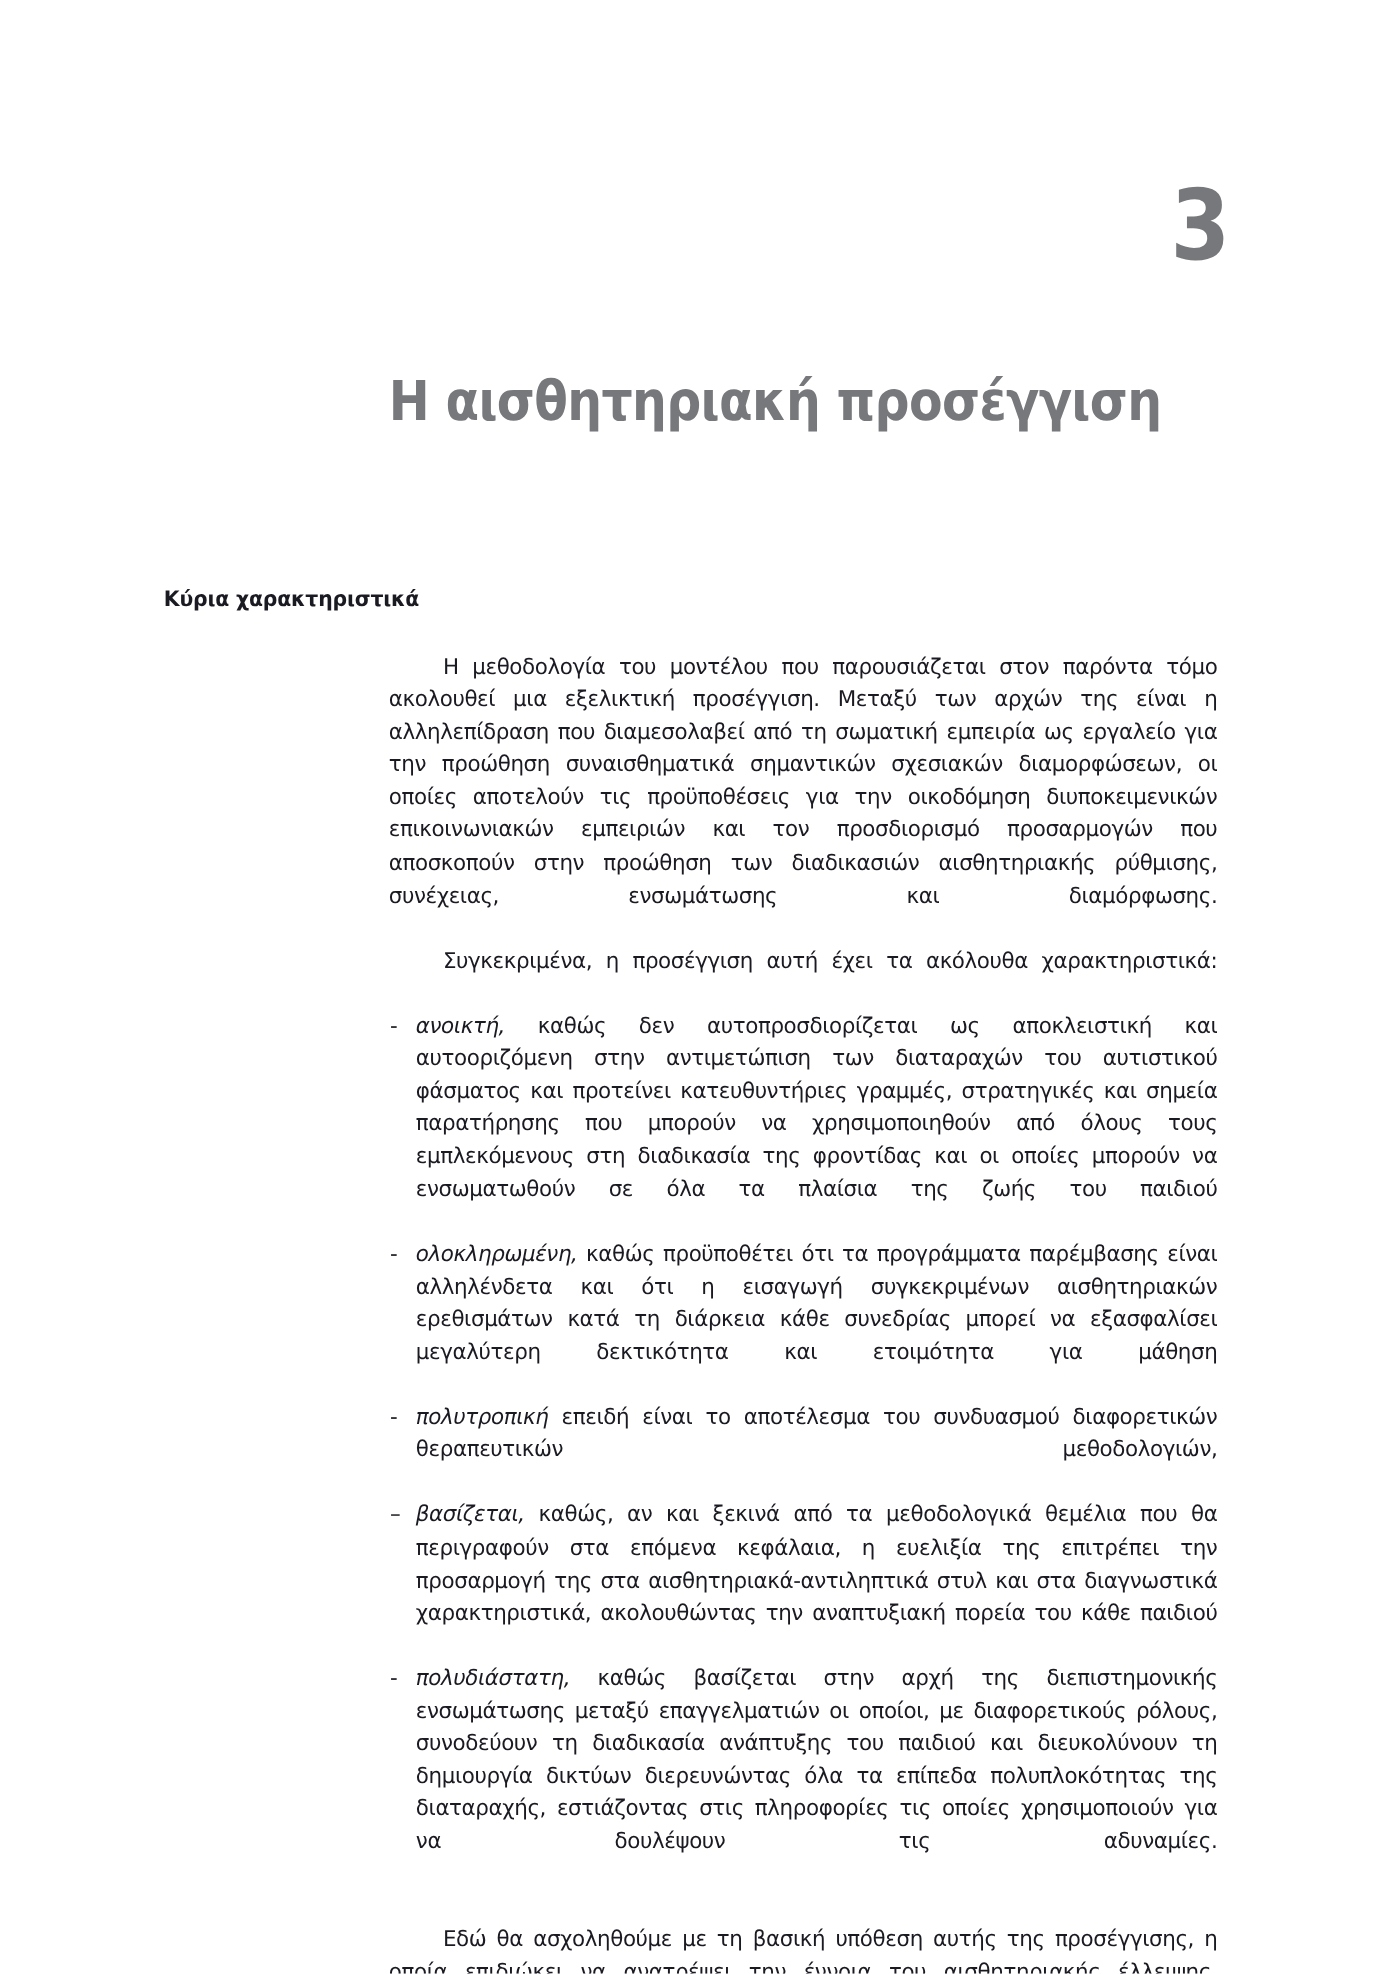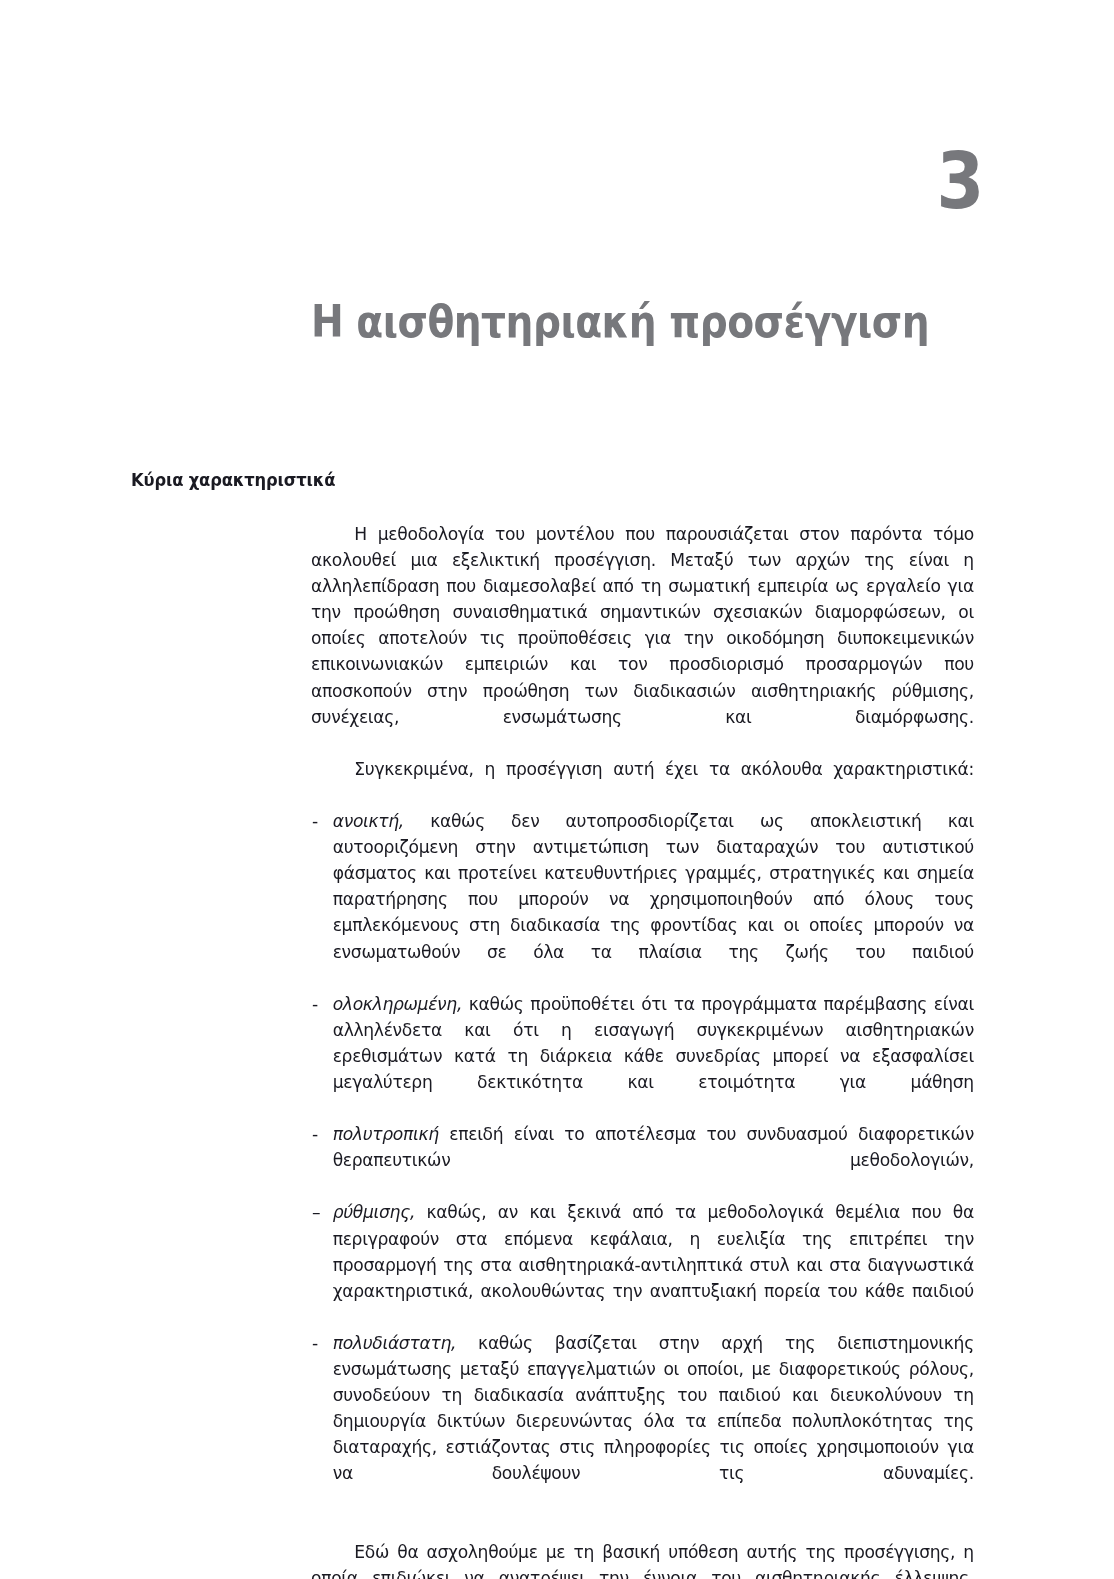--- a/index.html
+++ b/index.html
@@ -148,21 +148,21 @@
       <li class="char-item">
         <span class="marker">-</span><span class="lead">ανοικτή,</span><span class="rest"> καθώς δεν αυτοπροσδιορίζεται ως αποκλειστική και αυτοοριζόμενη στην αντιμετώπιση των διαταραχών του αυτιστικού φάσματος και προτείνει κατευθυντήριες γραμμές, στρατηγικές και σημεία παρατήρησης που μπορούν να χρησιμοποιηθούν από όλους τους εμπλεκόμενους στη διαδικασία της φροντίδας και οι οποίες μπορούν να ενσωματωθούν σε όλα τα πλαίσια της ζωής του παιδιού</span>
       </li>
       <li class="char-item">
         <span class="marker">-</span><span class="lead">ολοκληρωμένη,</span><span class="rest"> καθώς προϋποθέτει ότι τα προγράμματα παρέμβασης είναι αλληλένδετα και ότι η εισαγωγή συγκεκριμένων αισθητηριακών ερεθισμάτων κατά τη διάρκεια κάθε συνεδρίας μπορεί να εξασφαλίσει μεγαλύτερη δεκτικότητα και ετοιμότητα για μάθηση</span>
       </li>
       <li class="char-item">
         <span class="marker">-</span><span class="lead">πολυτροπική</span><span class="rest"> επειδή είναι το αποτέλεσμα του συνδυασμού διαφορετικών θεραπευτικών μεθοδολογιών,</span>
       </li>
       <li class="char-item">
-        <span class="marker">–</span><span class="lead">ρύθμισης,</span><span class="rest"> καθώς, αν και ξεκινά από τα μεθοδολογικά θεμέλια που θα περιγραφούν στα επόμενα κεφάλαια, η ευελιξία της επιτρέπει την προσαρμογή της στα αισθητηριακά-αντιληπτικά στυλ και στα διαγνωστικά χαρακτηριστικά, ακολουθώντας την αναπτυξιακή πορεία του κάθε παιδιού</span>
+        <span class="marker">–</span><span class="lead">βασίζεται,</span><span class="rest"> καθώς, αν και ξεκινά από τα μεθοδολογικά θεμέλια που θα περιγραφούν στα επόμενα κεφάλαια, η ευελιξία της επιτρέπει την προσαρμογή της στα αισθητηριακά-αντιληπτικά στυλ και στα διαγνωστικά χαρακτηριστικά, ακολουθώντας την αναπτυξιακή πορεία του κάθε παιδιού</span>
       </li>
       <li class="char-item">
         <span class="marker">-</span><span class="lead">πολυδιάστατη,</span><span class="rest"> καθώς βασίζεται στην αρχή της διεπιστημονικής ενσωμάτωσης μεταξύ επαγγελματιών οι οποίοι, με διαφορετικούς ρόλους, συνοδεύουν τη διαδικασία ανάπτυξης του παιδιού και διευκολύνουν τη δημιουργία δικτύων διερευνώντας όλα τα επίπεδα πολυπλοκότητας της διαταραχής, εστιάζοντας στις πληροφορίες τις οποίες χρησιμοποιούν για να δουλέψουν τις αδυναμίες.</span>
       </li>
     </ul>
 
     <p class="para gap-before">Εδώ θα ασχοληθούμε με τη βασική υπόθεση αυτής της προσέγγισης, η οποία επιδιώκει να ανατρέψει την έννοια του αισθητηριακής έλλειψης. Θεωρείται ένα διαφορετικό στυλ αντίληψης και αποτελεί ένα ισχυρό σημείο για τη δημιουργία νέων γεφυρών επικοινωνίας με το παιδί, ανοίγοντας έναν κόσμο νέων δυνατοτήτων και ευκαιριών.</p>
 
   </div>
 </div>

